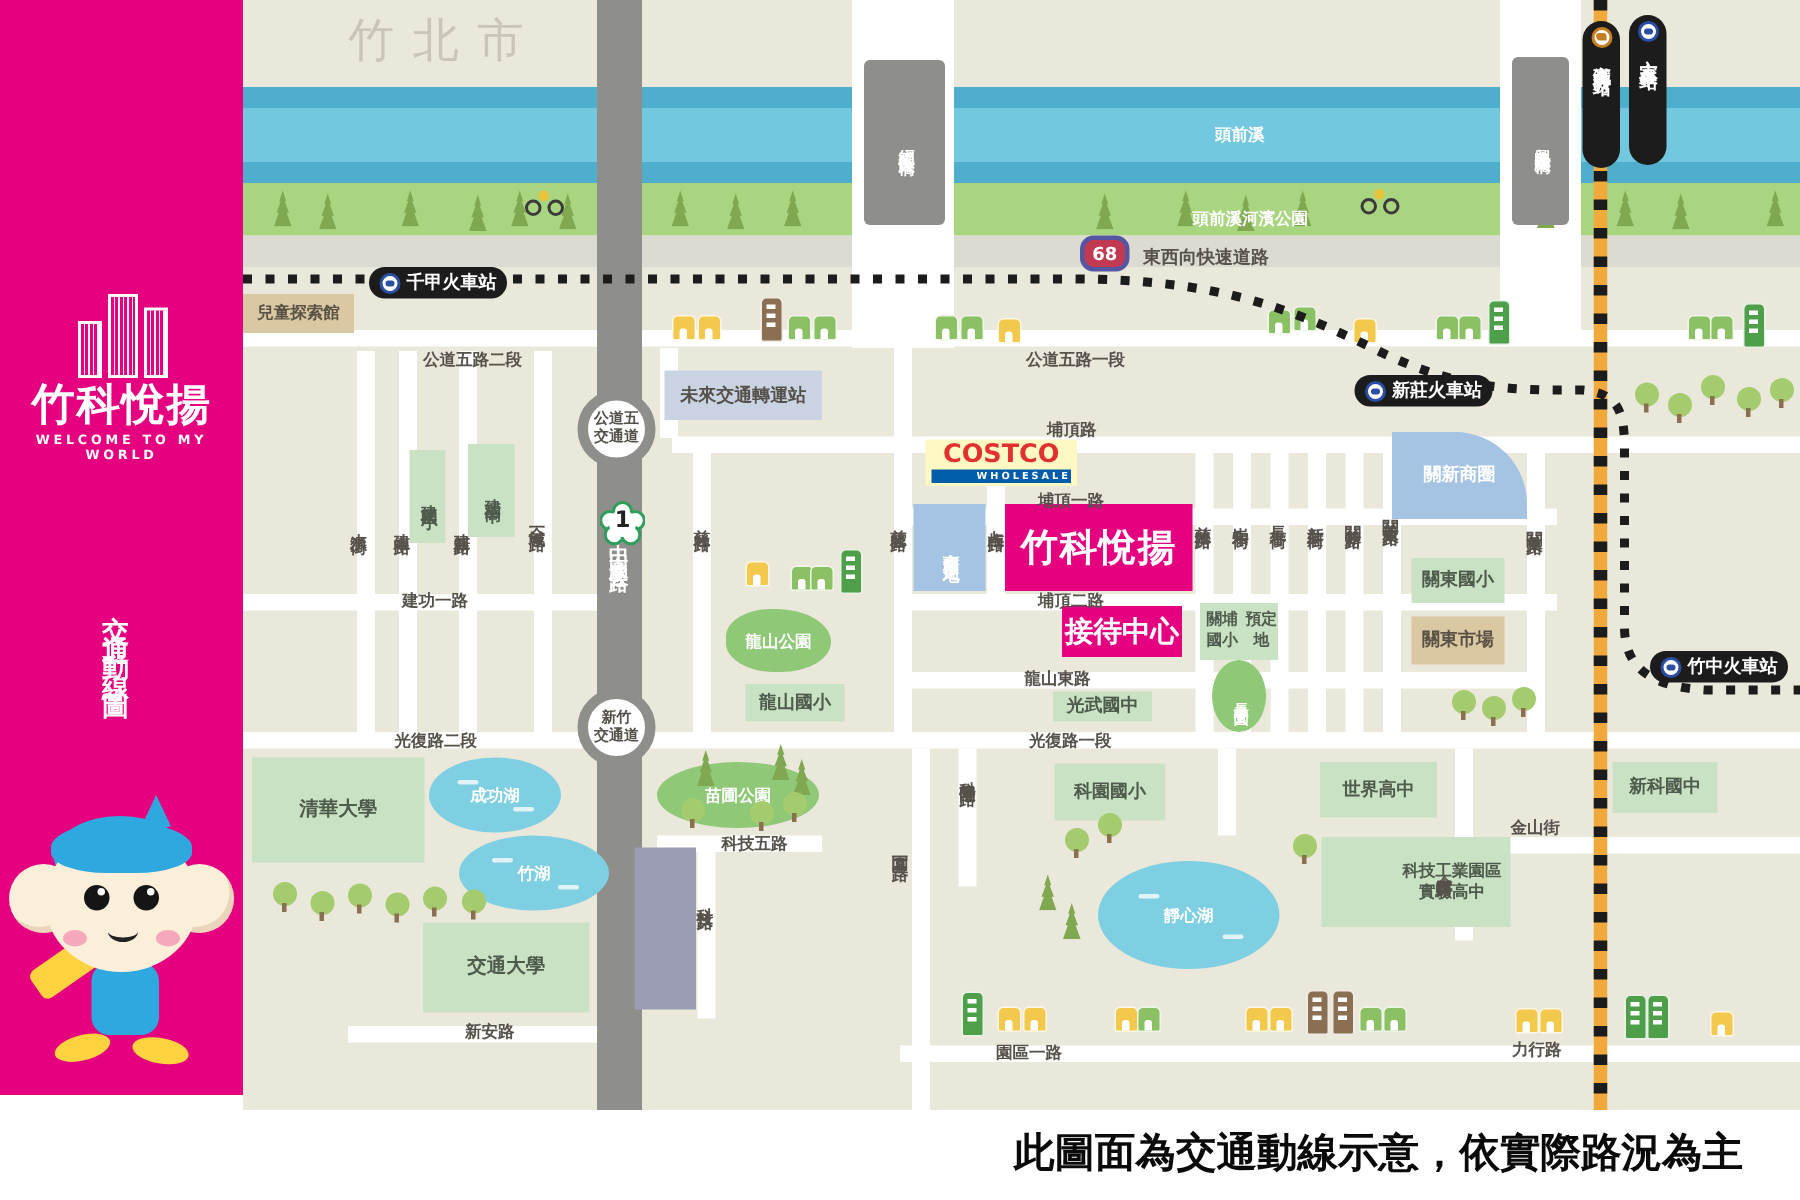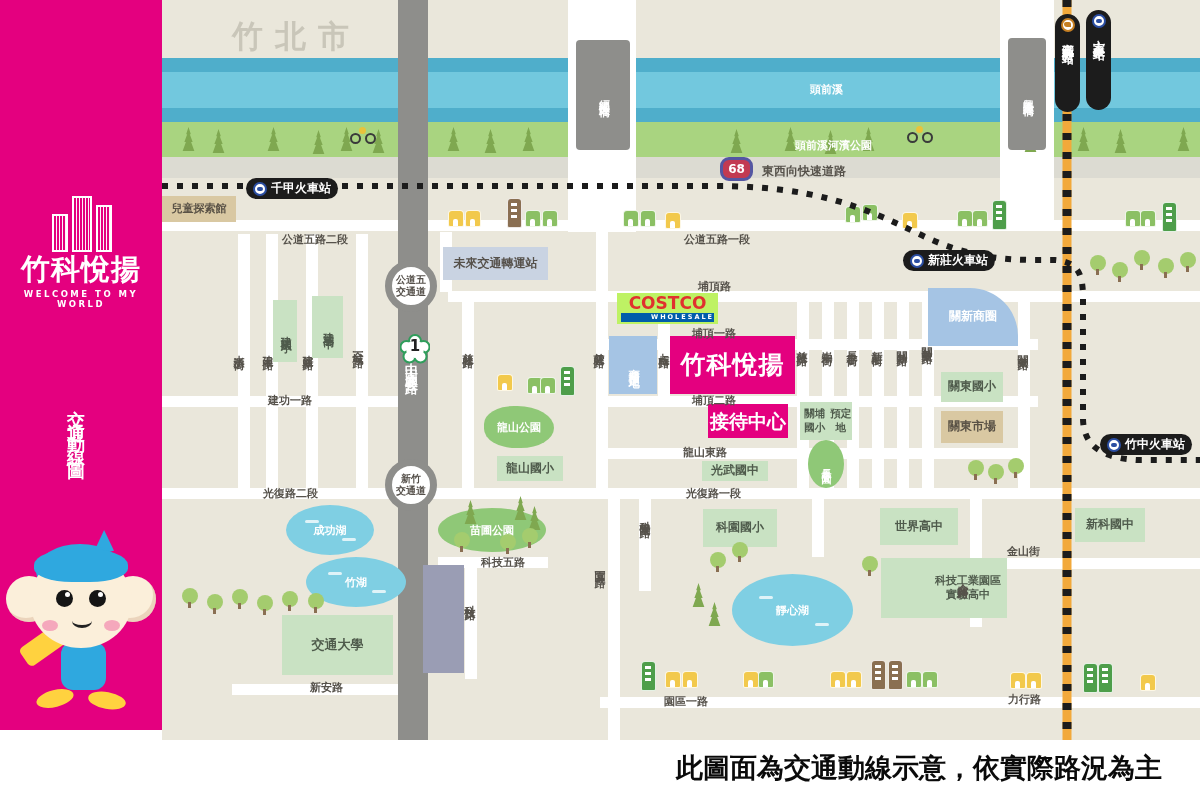--- a/index.html
+++ b/index.html
@@ -23,21 +23,21 @@
   .m-eye{width:17px;height:17px;background:#151515;border-radius:50%;}
   .m-eye::after{content:"";position:absolute;left:9px;top:2px;width:5px;height:5px;background:#fff;border-radius:50%;}
   .m-cheek{width:16px;height:11px;background:#F5A8BC;border-radius:50%;}
   .m-smile{left:66px;top:74px;width:20px;height:11px;border-bottom:3px solid #222;border-radius:0 0 50% 50%;}
   .m-cape{left:14px;top:94px;width:48px;height:22px;background:#FFD23F;border-radius:5px;transform:rotate(-35deg);}
   .m-body{left:55px;top:102px;width:45px;height:48px;background:#2FA8DF;border-radius:12px;}
   .m-foot{width:38px;height:17px;background:#FFD23F;border-radius:50%;}
   
   .map{position:absolute;left:162px;top:0;width:1038px;height:740px;background:#EAE7DB;overflow:hidden;}
   .band{position:absolute;left:0;width:1038px;}
-  .city-label{position:absolute;left:70px;top:16px;font-size:31px;font-weight:bold;letter-spacing:12px;color:#C9C6B9;z-index:1;}
+  .city-label{position:absolute;left:70px;top:6px;font-size:31px;font-weight:normal;letter-spacing:12px;color:#C9C6B9;z-index:1;}
   .street-h{position:absolute;background:#fff;height:11px;z-index:1;}
   .street-v{position:absolute;background:#fff;width:12px;z-index:1;}
   .hlabel{position:absolute;font-size:11px;font-weight:bold;color:#56524B;white-space:nowrap;z-index:4;}
   .vlabel{position:absolute;font-size:11px;font-weight:bold;color:#56524B;writing-mode:vertical-rl;letter-spacing:2px;z-index:4;line-height:1;}
   .wlabel{color:#fff;}
   .box{position:absolute;display:flex;align-items:center;justify-content:center;text-align:center;font-size:12px;font-weight:bold;color:#4F5B4C;z-index:2;line-height:1.3;}
   .green{background:#C9E2C3;}
   .tanbox{background:#D9C8A2;color:#5A5246;}
   .bluebox{background:#A5C4E4;color:#fff;}
   .graybox{background:#9A9DB4;color:#fff;}
@@ -55,21 +55,21 @@
   .pill{position:absolute;background:#1C1C1C;color:#fff;border-radius:11px;display:flex;align-items:center;gap:4px;padding:0 7px;height:21px;font-size:12px;font-weight:bold;z-index:6;white-space:nowrap;}
   .vpill{position:absolute;background:#1C1C1C;color:#fff;border-radius:13px;display:flex;flex-direction:column;align-items:center;gap:2px;padding:4px 0;width:25px;font-size:12px;font-weight:bold;z-index:6;}
   .vpill span{writing-mode:vertical-rl;letter-spacing:2px;}
   .tra-icon{width:14px;height:14px;min-width:14px;border-radius:50%;background:#fff;border:2px solid #2B4EA2;box-sizing:border-box;position:relative;}
   .tra-icon::after{content:"";position:absolute;left:2px;top:3px;width:6px;height:4px;background:#2B4EA2;border-radius:2px;}
   .hsr-icon{width:14px;height:14px;min-width:14px;border-radius:50%;background:#fff;border:2px solid #C57F23;box-sizing:border-box;position:relative;}
   .hsr-icon::after{content:"";position:absolute;left:1px;top:2px;width:7px;height:5px;background:#C57F23;border-radius:2px 2px 0 3px;}
   .shield68{position:absolute;width:33px;height:24px;background:#C23A52;border:3px solid #5456A2;border-radius:9px;box-sizing:border-box;display:flex;align-items:center;justify-content:center;color:#fff;font-size:12px;font-weight:bold;z-index:4;}
   .shield1{position:absolute;width:30px;height:30px;z-index:4;}
   .shield1 .num{position:absolute;left:0;top:3px;width:100%;text-align:center;font-size:15px;font-weight:bold;color:#222;}
-  .costco{position:absolute;background:#bef264;z-index:3;display:flex;flex-direction:column;align-items:center;justify-content:center;padding:2px 4px;}
+  .costco{position:absolute;background:#fef9c3;z-index:3;display:flex;flex-direction:column;align-items:center;justify-content:center;padding:2px 4px;}
   .costco .c1{color:#E0312E;font-weight:bold;font-size:17px;letter-spacing:0;line-height:1;}
   .costco .c2{background:#005DAA;color:#fff;font-size:6.5px;font-weight:bold;letter-spacing:2px;width:100%;text-align:right;line-height:1.4;margin-top:1px;}
   .railsvg{position:absolute;left:0;top:0;z-index:5;pointer-events:none;}
   
   .house{position:absolute;width:14px;height:15px;border-radius:4px 4px 2px 2px;border:1px solid rgba(255,255,255,.85);z-index:2;}
   .house::after{content:"";position:absolute;left:4px;bottom:0;width:5px;height:7px;background:#fff;border-radius:2px 2px 0 0;}
   .towerb{position:absolute;width:13px;height:28px;border-radius:4px 4px 2px 2px;border:1px solid rgba(255,255,255,.85);z-index:2;}
   .towerb::after{content:"";position:absolute;left:3px;top:4px;width:6px;height:3px;background:#fff;box-shadow:0 6px 0 #fff,0 12px 0 #fff;}
   .pine{position:absolute;width:13px;height:24px;clip-path:polygon(50% 0,68% 30%,60% 30%,82% 62%,70% 62%,95% 100%,5% 100%,30% 62%,18% 62%,40% 30%,32% 30%);z-index:2;}
   .rtree{position:absolute;width:16px;height:16px;border-radius:50%;z-index:2;}
@@ -249,20 +249,21 @@
       <span>科技工業園區</span>
       <span>實驗高中</span>
     </div>
     <div class="box green" style="left:913px;top:508px;width:70px;height:34px;">新科國中</div>
     <div class="box green" style="left:779px;top:372px;width:62px;height:30px;">關東國小</div>
     <div class="box green" style="left:638px;top:402px;width:52px;height:38px;flex-direction:row;font-size:10.5px;">
       <span>關埔國小</span>
       <span>預定地</span>
     </div>
     <div class="box tanbox" style="left:779px;top:411px;width:62px;height:32px;">關東市場</div>
+    <div class="box green" style="left:6px;top:505px;width:115px;height:70px;font-size:13px;">清華大學</div>
     <div class="box green" style="left:120px;top:615px;width:111px;height:60px;font-size:13px;">交通大學</div>
     <div class="box graybox" style="left:261px;top:565px;width:41px;height:108px;"></div>
 
     <div class="lake" style="left:124px;top:505px;width:88px;height:50px;">成功湖</div>
     <div class="lake" style="left:144px;top:557px;width:100px;height:50px;">竹湖</div>
     <div class="lake" style="left:570px;top:574px;width:121px;height:72px;">靜心湖</div>
     <div class="park" style="left:322px;top:406px;width:70px;height:42px;border-radius:45% 55% 50% 48%;">龍山公園</div>
     <div class="park" style="left:276px;top:508px;width:108px;height:44px;">苗圃公園</div>
     <div class="park" style="left:646px;top:440px;width:36px;height:48px;font-size:10px;">
         <span class="vtext">長春公園</span>

